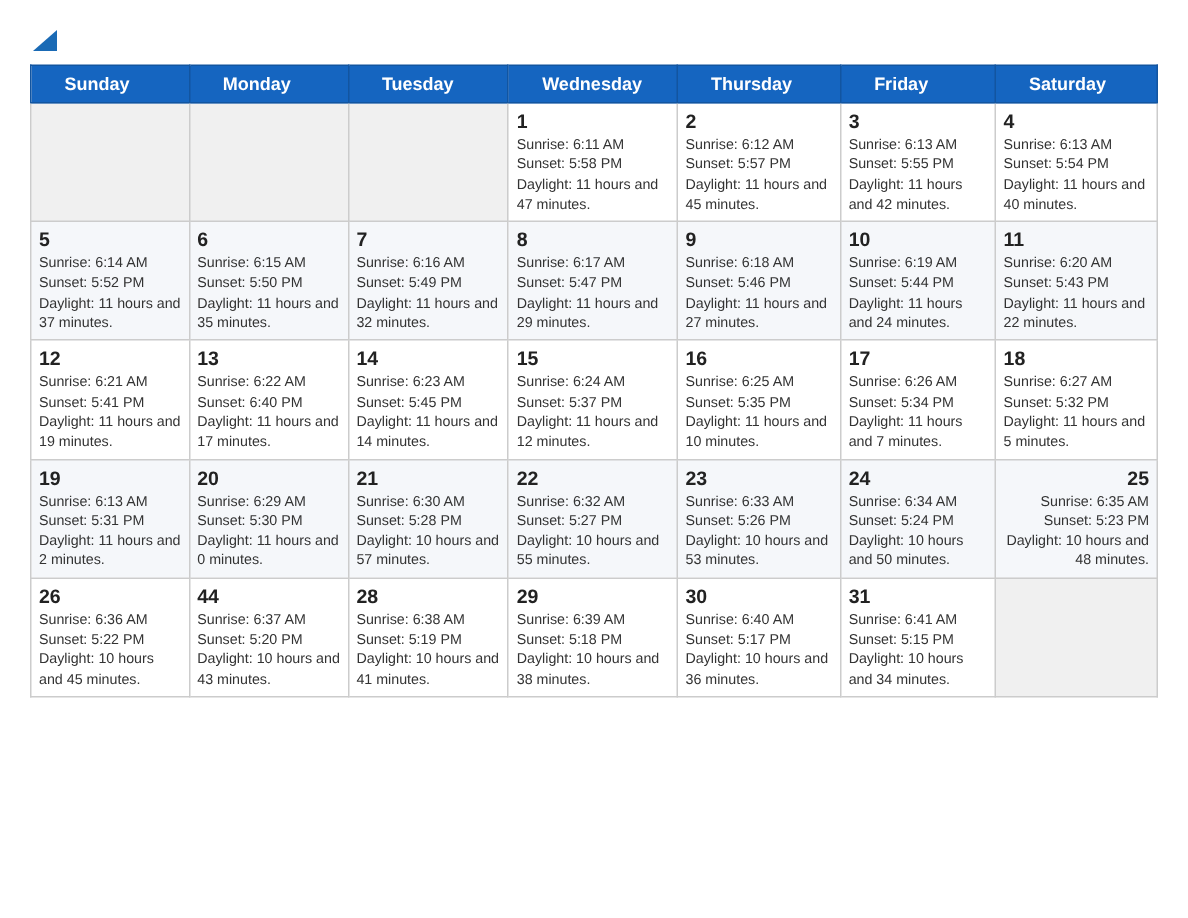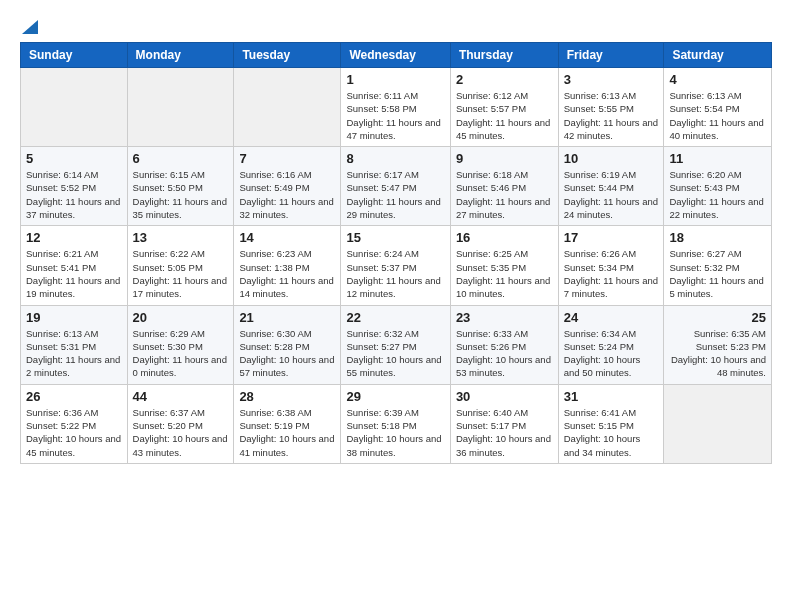--- a/index.html
+++ b/index.html
@@ -43,21 +43,21 @@
       width: 100%;
       border-collapse: collapse;
       border: 1px solid #ccc;
     }
     .calendar th {
       background: #1565c0;
       color: #fff;
       font-size: 12px;
       font-weight: bold;
       text-align: left;
-      padding: 5px 8px;
+      padding: 5px 22px;
       border: 1px solid #1255a0;
     }
     .calendar td {
       vertical-align: top;
       border: 1px solid #ccc;
       padding: 4px 5px;
       width: 113px;
       min-height: 70px;
       background: #fff;
     }
@@ -224,28 +224,28 @@
           <td>
             <span class="day-num">12</span>
             <div class="day-info">Sunrise: 6:21 AM
 Sunset: 5:41 PM
 Daylight: 11 hours
 and 19 minutes.</div>
           </td>
           <td>
             <span class="day-num">13</span>
             <div class="day-info">Sunrise: 6:22 AM
-Sunset: 5:05 PM
+Sunset: 6:40 PM
 Daylight: 11 hours
 and 17 minutes.</div>
           </td>
           <td>
             <span class="day-num">14</span>
             <div class="day-info">Sunrise: 6:23 AM
-Sunset: 1:38 PM
+Sunset: 5:45 PM
 Daylight: 11 hours
 and 14 minutes.</div>
           </td>
           <td>
             <span class="day-num">15</span>
             <div class="day-info">Sunrise: 6:24 AM
 Sunset: 5:37 PM
 Daylight: 11 hours
 and 12 minutes.</div>
           </td>

